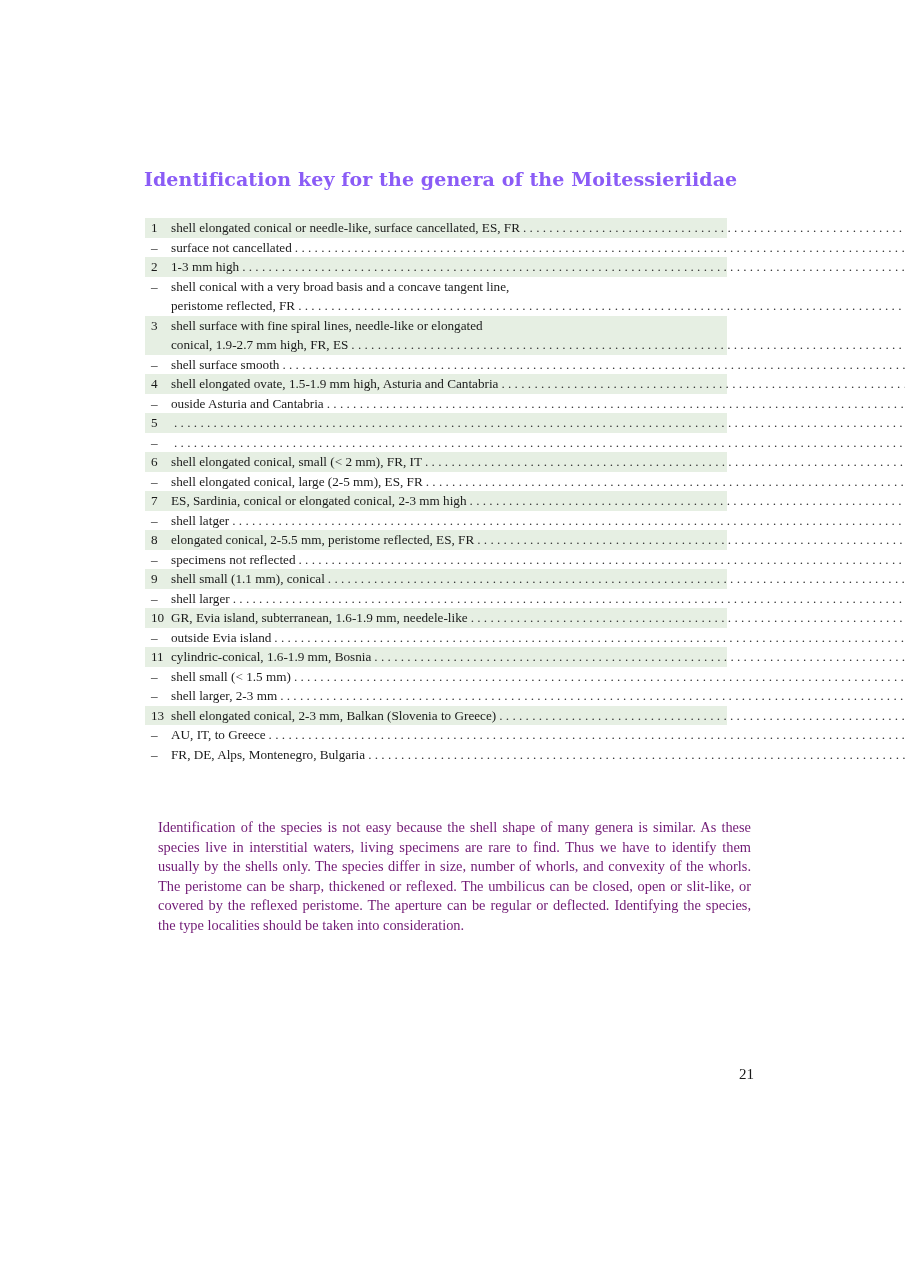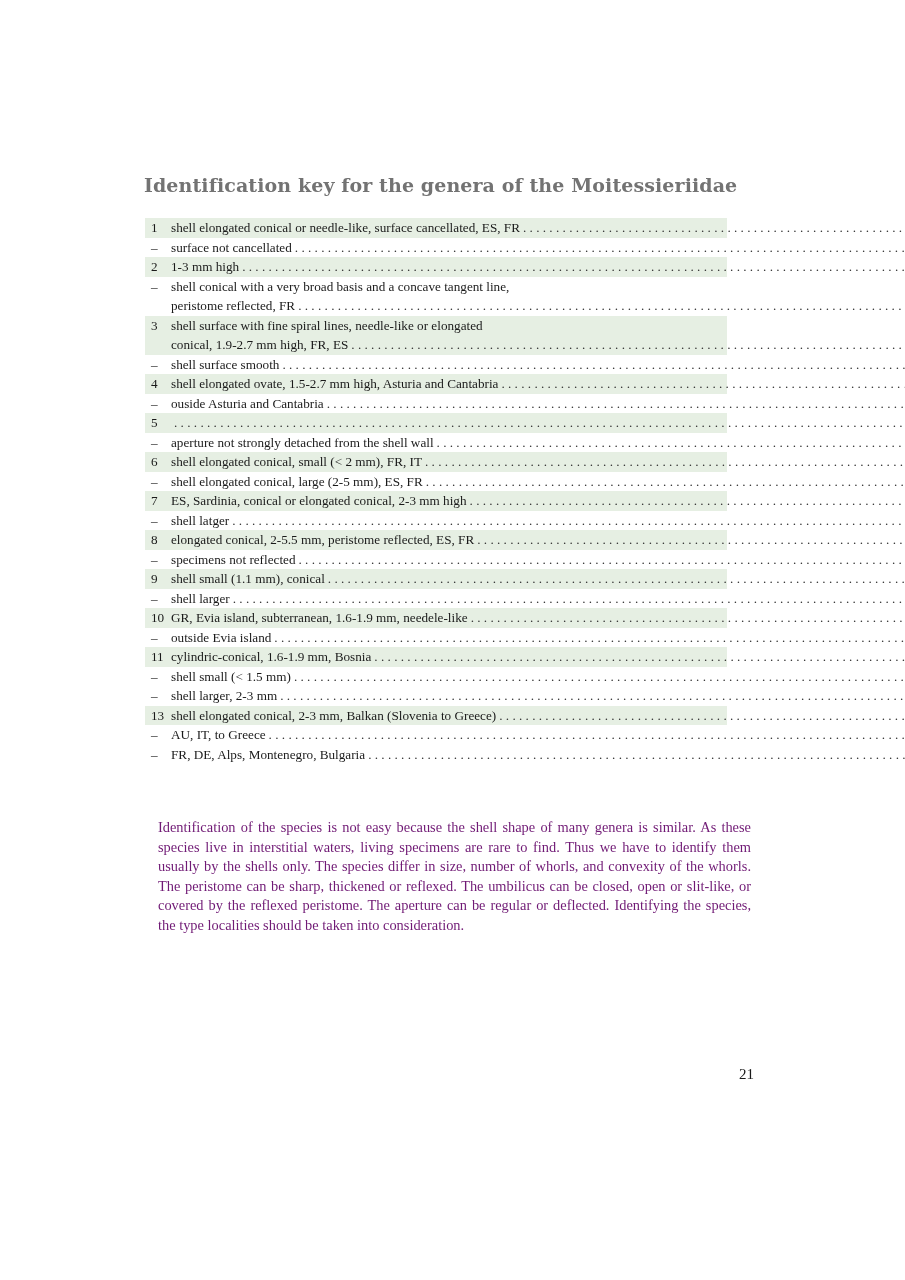--- a/index.html
+++ b/index.html
@@ -1,20 +1,20 @@
 <!DOCTYPE html>
 <html><head>
 <meta charset="utf-8">
 <style>
   html, body { margin: 0; padding: 0; background: #ffffff; }
   body { width: 905px; height: 1280px; position: relative; overflow: hidden;
          font-family: "Liberation Serif", "DejaVu Serif", serif; color: #1a1a1a; }
-  .page-title { position: absolute; left: 144px; top: 174px; margin: 0;
+  .page-title { position: absolute; left: 144px; top: 168px; margin: 0;
                 font-family: "DejaVu Serif", "Liberation Serif", serif;
-                font-size: 19px; font-weight: bold; letter-spacing: 0.1px; color: #737373; }
+                font-size: 19px; font-weight: bold; letter-spacing: 0.1px; color: #8b5cf6; }
   .key-table { position: absolute; left: 145px; top: 218px; width: 582px; }
   .key-row { display: flex; align-items: flex-start; font-size: 13.2px; line-height: 19.5px; }
   .key-row.shaded { background: #e6efe3; }
   .key-num { width: 26px; flex: 0 0 26px; padding-left: 6px; box-sizing: border-box; }
   .key-body { flex: 1; padding-right: 6px; }
   .key-line { display: flex; }
   .key-text { white-space: nowrap; text-align: center; }
   .dots { flex: 1; overflow: hidden; white-space: nowrap; margin: 0 3px; letter-spacing: 2.2px; color: #333; }
   .dots::before { content: ". . . . . . . . . . . . . . . . . . . . . . . . . . . . . . . . . . . . . . . . . . . . . . . . . . . . . . . . . . . . . . . . . . . . . . . . . . . . . . . . . . . . . . . . . . . . . . . . . . . . . . . . . . . . . . . . . . . . . . . . . . . . . . . . . . . . . . . . . . . . . . . . . . . . . . . . . ."; letter-spacing: 0; }
   .dots { direction: rtl; }
@@ -85,21 +85,21 @@
         <div class="key-line">
           <span class="key-text">shell surface smooth</span>
           <span class="dots"></span>
         </div>
       </div>
     </div>
     <div class="key-row shaded">
       <div class="key-num">4</div>
       <div class="key-body">
         <div class="key-line">
-          <span class="key-text">shell elongated ovate, 1.5-2.7 mm high, Asturia and Cantabria</span>
+          <span class="key-text">shell elongated ovate, 1.5-1.9 mm high, Asturia and Cantabria</span>
           <span class="dots"></span>
         </div>
       </div>
     </div>
     <div class="key-row">
       <div class="key-num">–</div>
       <div class="key-body">
         <div class="key-line">
           <span class="key-text">ouside Asturia and Cantabria</span>
           <span class="dots"></span>
@@ -111,21 +111,20 @@
       <div class="key-body">
         <div class="key-line">
           <span class="dots"></span>
         </div>
       </div>
     </div>
     <div class="key-row">
       <div class="key-num">–</div>
       <div class="key-body">
         <div class="key-line">
-          <span class="key-text">aperture not strongly detached from the shell wall</span>
           <span class="dots"></span>
         </div>
       </div>
     </div>
     <div class="key-row shaded">
       <div class="key-num">6</div>
       <div class="key-body">
         <div class="key-line">
           <span class="key-text">shell elongated conical, small (&lt; 2 mm), FR, IT</span>
           <span class="dots"></span>

